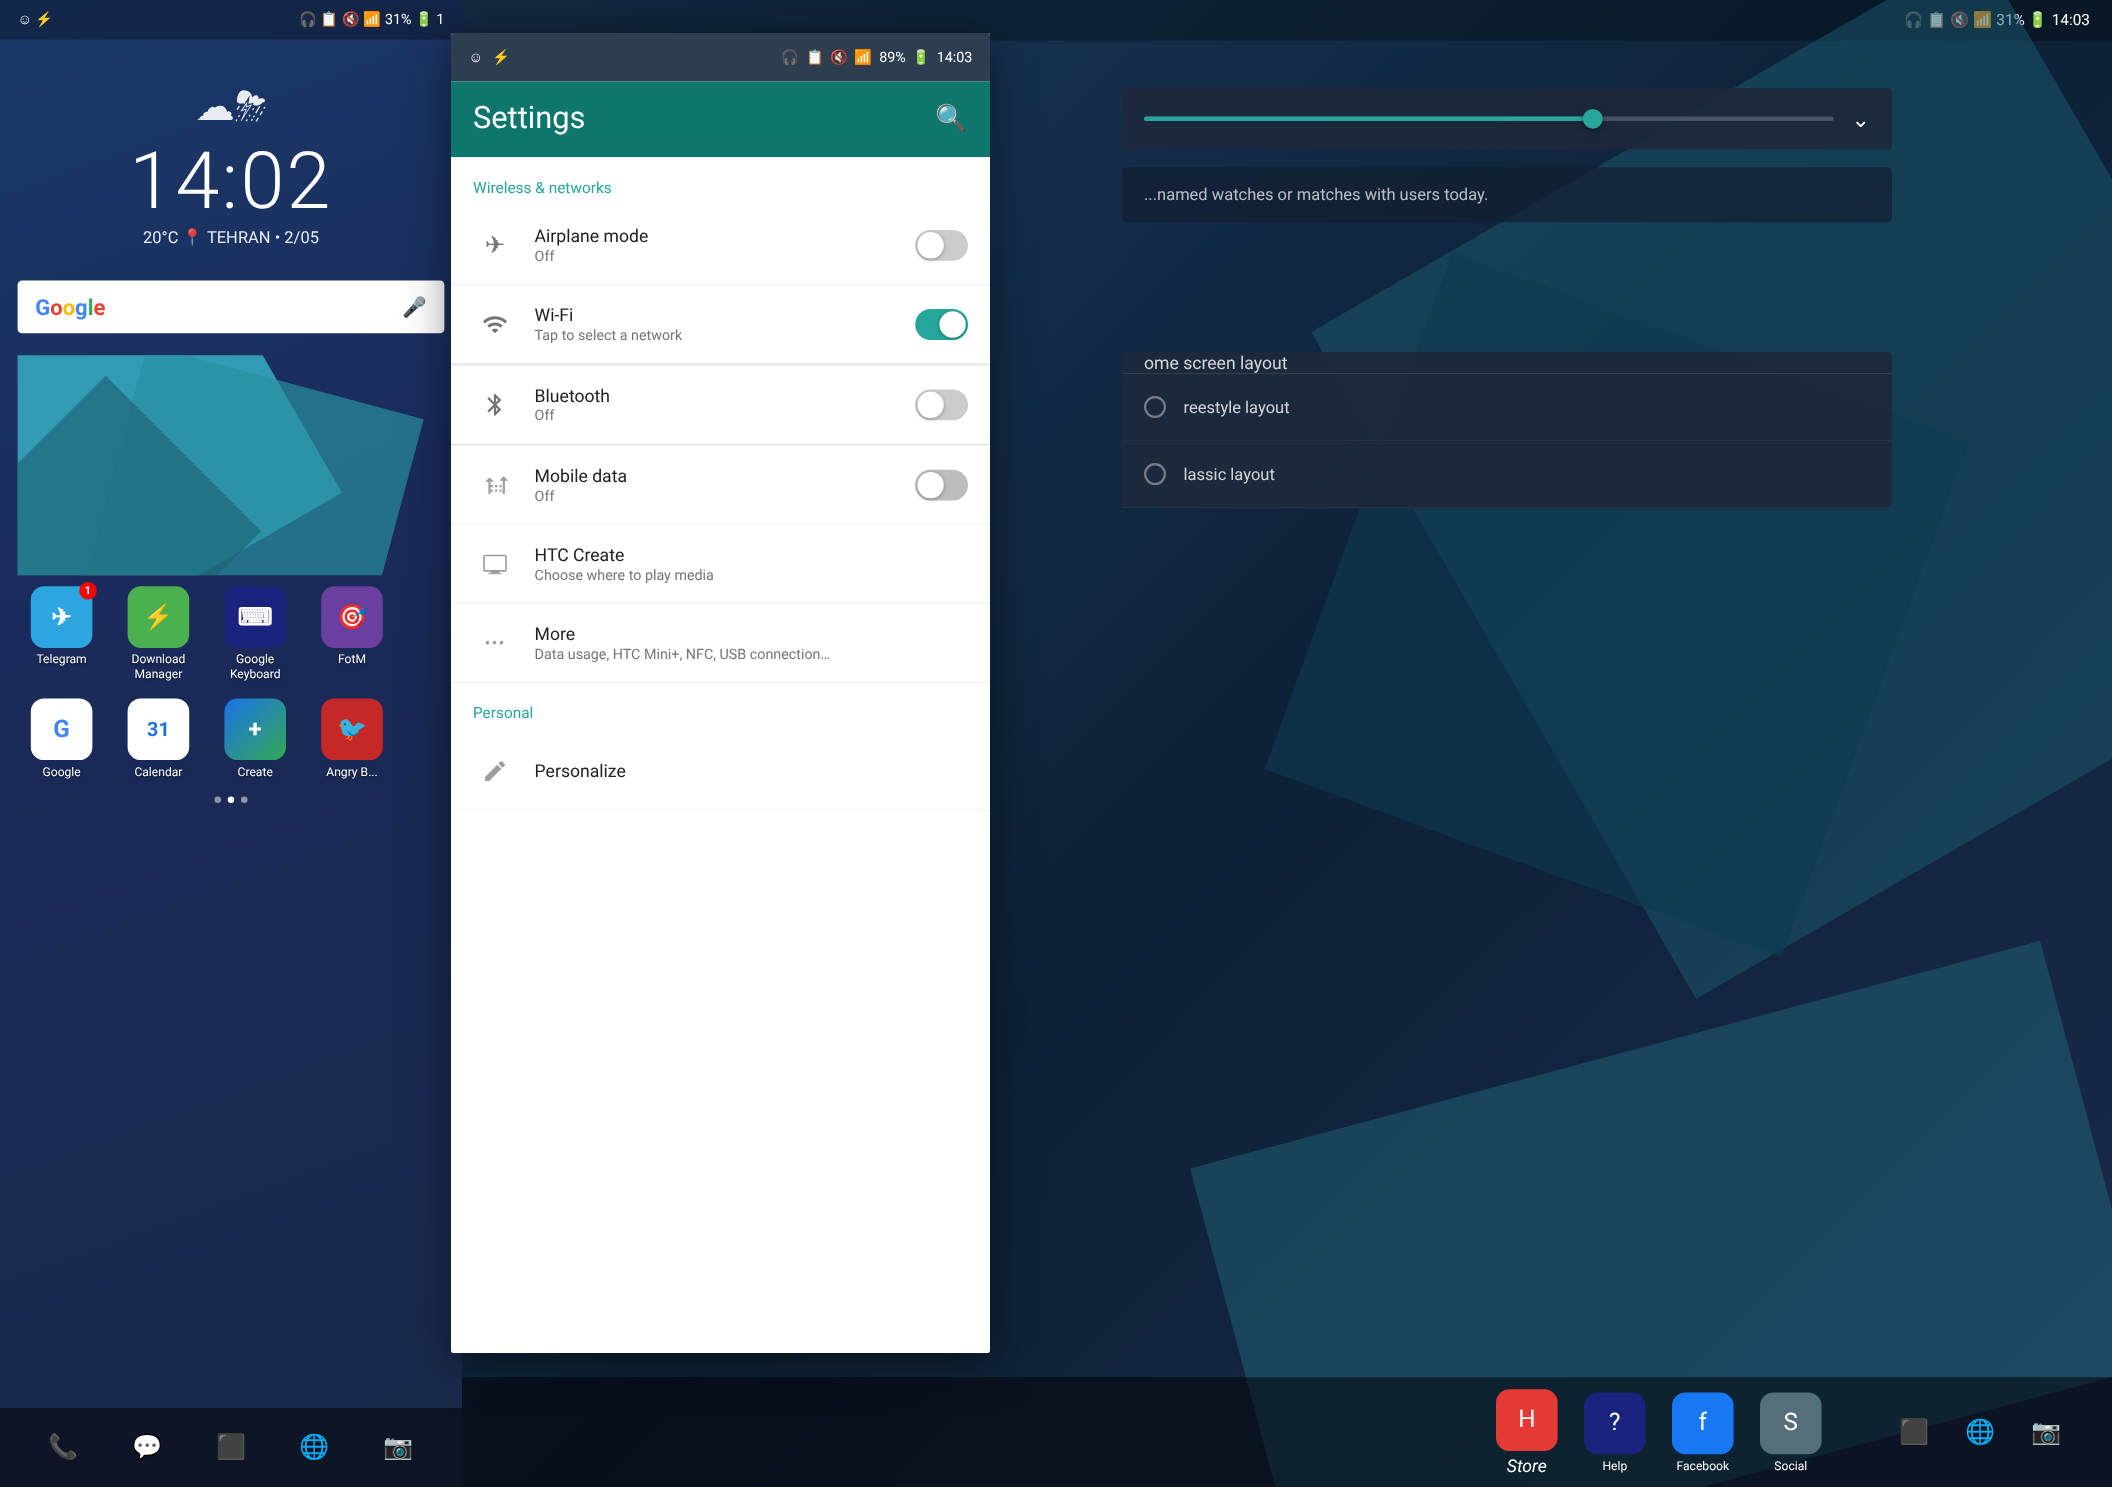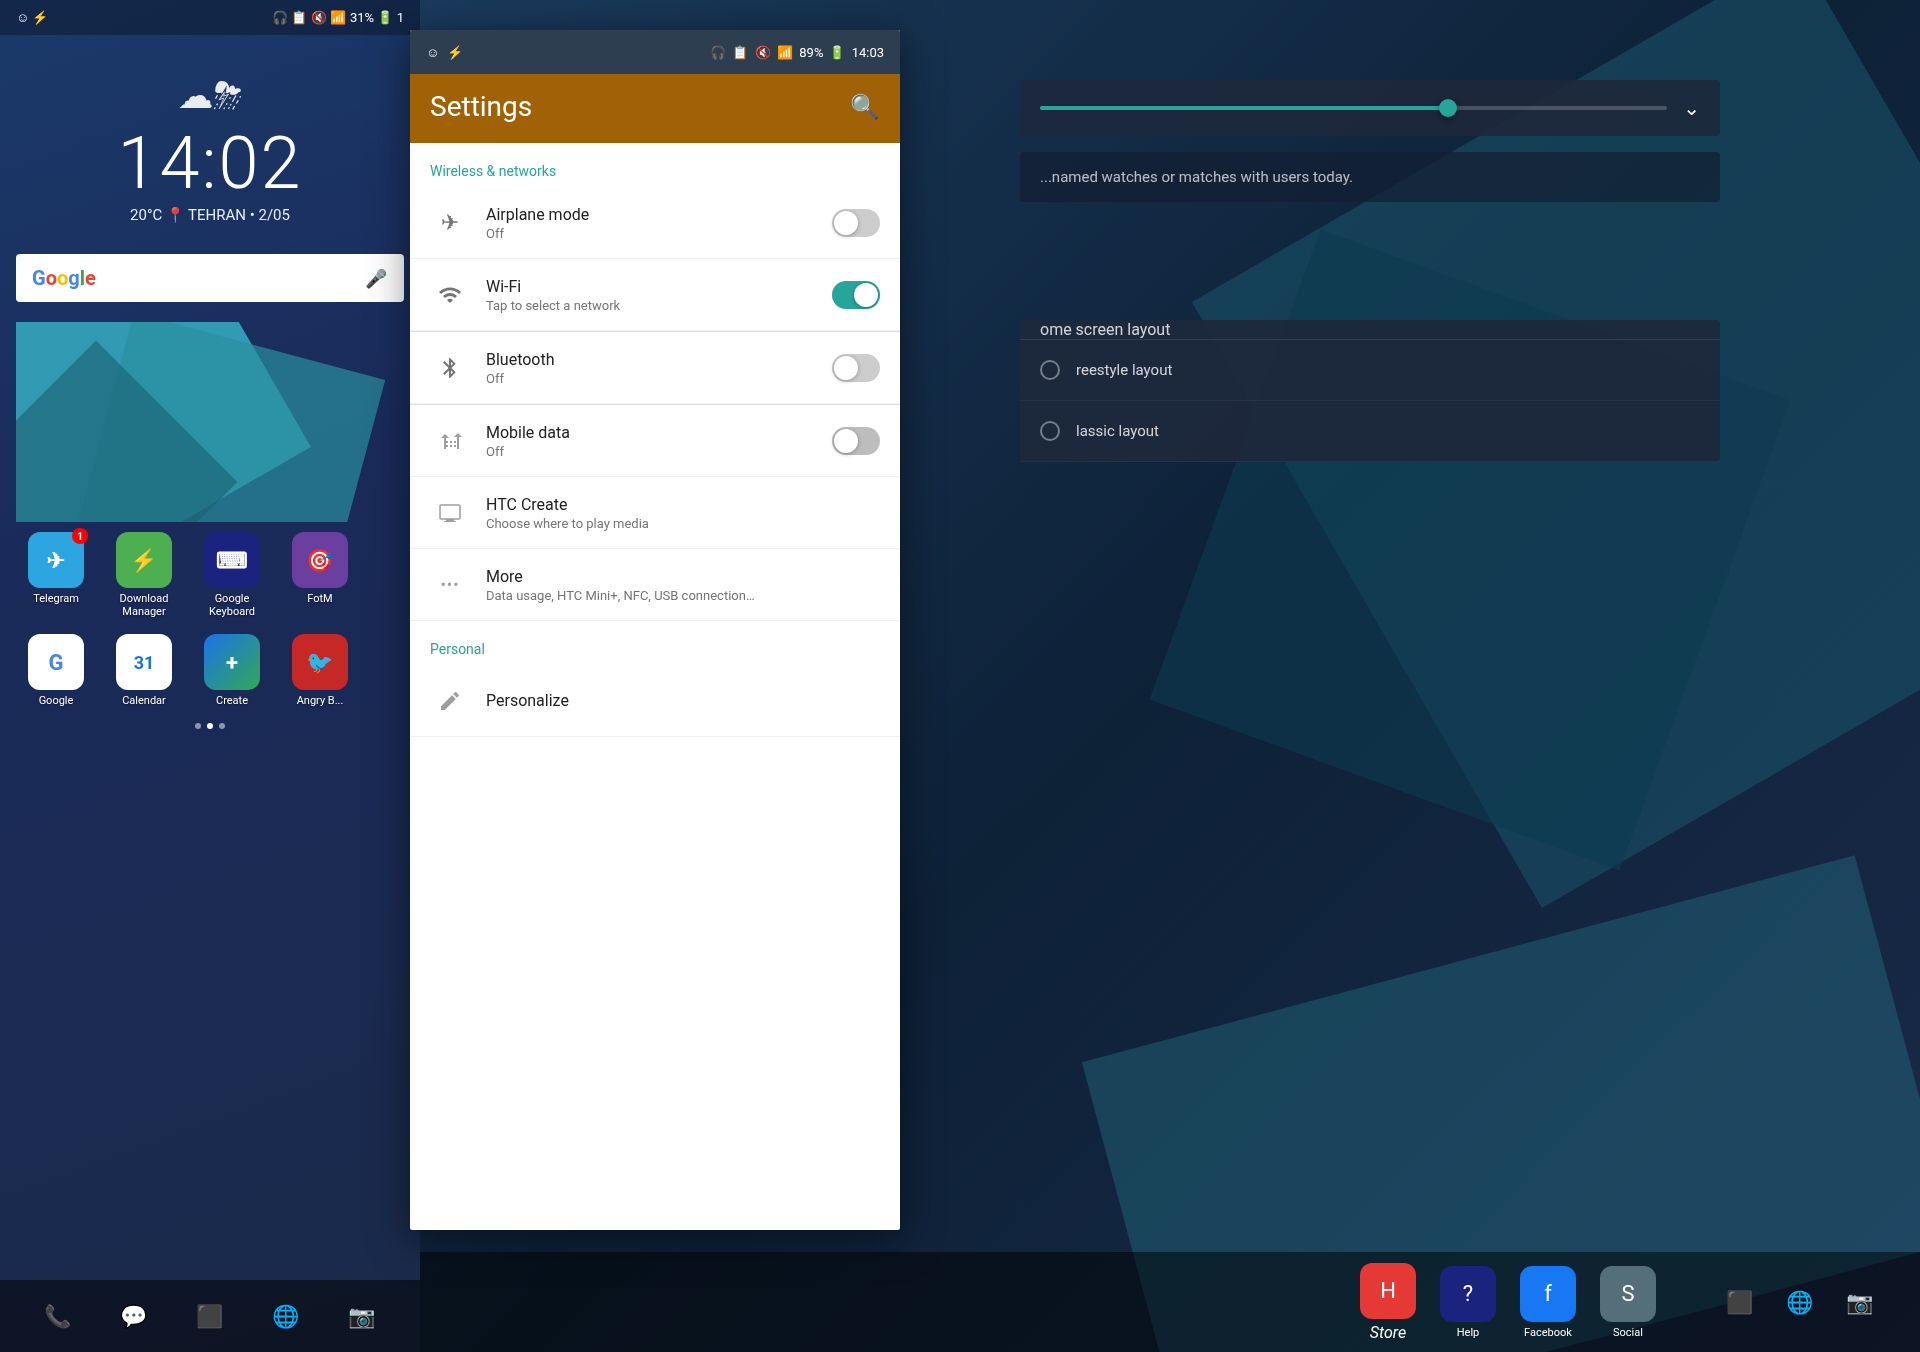--- a/index.html
+++ b/index.html
@@ -361,21 +361,21 @@
       align-items: center;
       gap: 8px;
     }
     .status-right {
       display: flex;
       align-items: center;
       gap: 6px;
       font-size: 13px;
     }
     .settings-header {
-      background: #a16207;
+      background: #0f766e;
       padding: 16px 20px 20px;
       display: flex;
       align-items: center;
       justify-content: space-between;
     }
     .settings-title {
       color: white;
       font-size: 28px;
       font-weight: 400;
     }
@@ -547,20 +547,24 @@
   </div>
 </div>
 
 <div class="bg-right">
   <div class="bg-right-inner">
 
     <div class="right-geo1"></div>
     <div class="right-geo2"></div>
     <div class="right-geo3"></div>
 
+    <div class="bg-right-status">
+      <span></span>
+      <span>🎧 📋 🔇 📶 31% 🔋 14:03</span>
+    </div>
 
     <div class="right-panel-content">
       <div class="slider-row">
         <div class="slider-track">
           <div class="slider-fill"></div>
           <div class="slider-thumb"></div>
         </div>
         <span class="chevron-down">⌄</span>
       </div>
       <div class="right-text-row">...named watches or matches with users today.</div>

